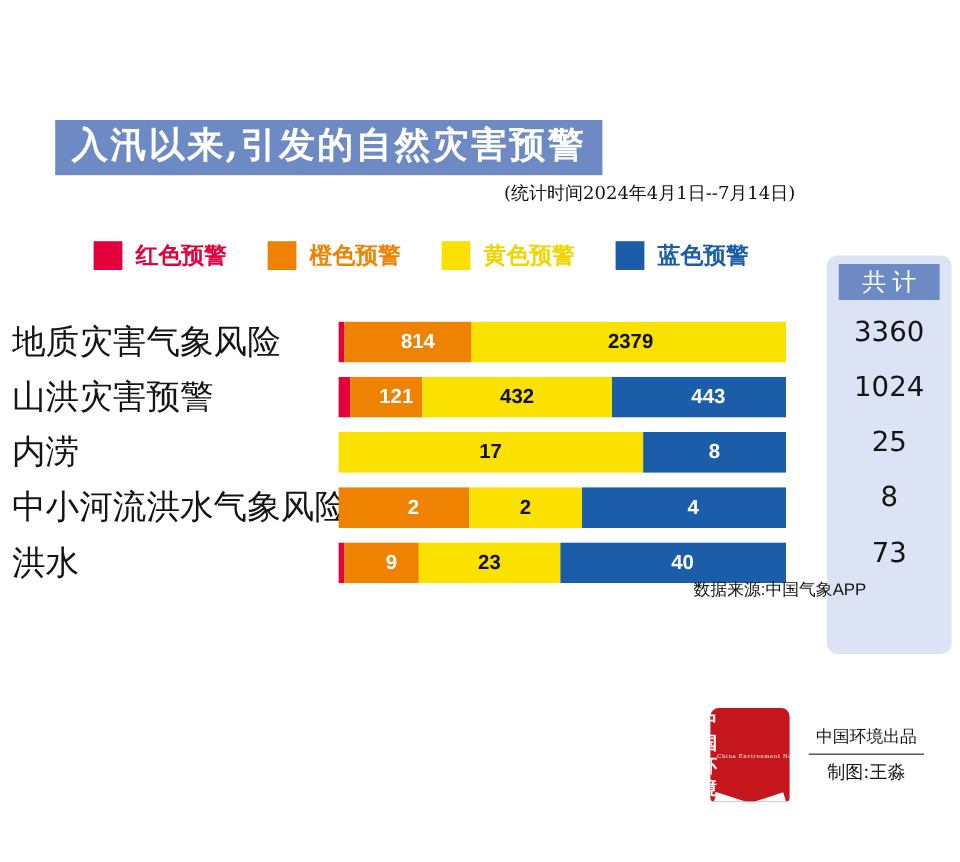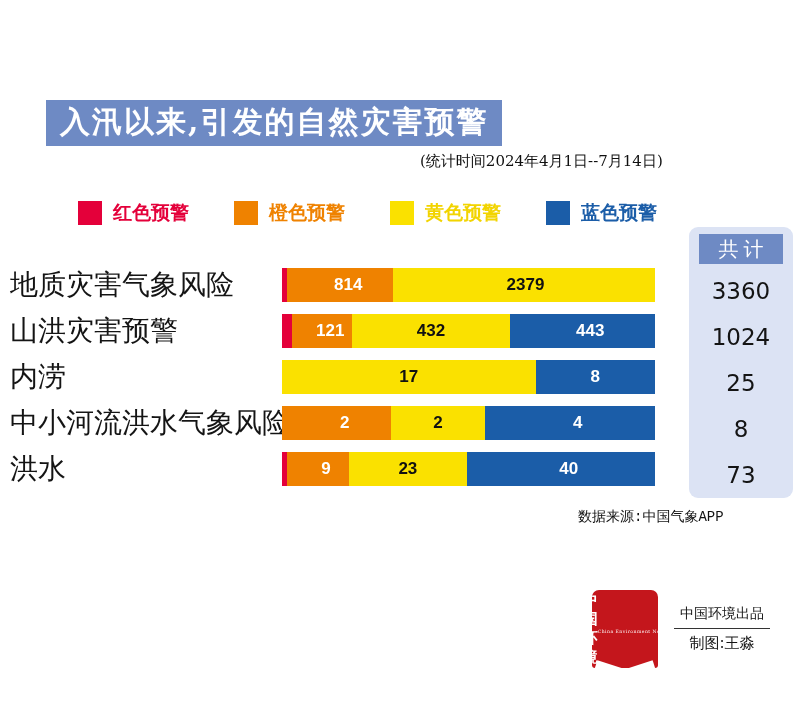--- a/index.html
+++ b/index.html
@@ -30,21 +30,21 @@
   }
   .subtitle{
     position:absolute;left:420px;top:152px;
     font-size:15px;color:#101010;white-space:nowrap;
     font-family:"DejaVu Serif","Liberation Serif",serif;
   }
 
   
   .legend{
     position:absolute;left:78px;top:200px;
-    display:flex;gap:11px;
+    display:flex;gap:0px;
   }
   .legend-item{display:flex;align-items:center;margin-right:34px;}
   .legend-swatch{
     width:24px;height:24px;display:inline-block;margin-right:11px;
     flex:0 0 auto;
   }
   .legend-label{
     font-size:19px;font-weight:bold;white-space:nowrap;
     font-family:"DejaVu Sans","Liberation Sans",sans-serif;
   }
@@ -70,46 +70,45 @@
     overflow:hidden;white-space:nowrap;
   }
   .seg.red{background:#e4003a;color:#ffffff;}
   .seg.orange{background:#ef8200;color:#ffffff;padding-left:16px;}
   .seg.yellow{background:#fae100;color:#111111;}
   .seg.blue{background:#1b5da8;color:#ffffff;}
 
   
   .totals{
     position:absolute;left:689px;top:213px;
-    width:104px;height:271px;
+    width:104px;height:332px;
     background:#dce3f4;
     border-radius:9px;
     box-sizing:border-box;
     padding-top:7px;
-    margin-top:14px;
   }
   .totals-head{
     margin:0 auto;width:84px;height:30px;
     background:#6e8ac4;color:#ffffff;
     display:flex;align-items:center;justify-content:center;
     font-size:20px;letter-spacing:5px;text-indent:5px;
     font-family:"DejaVu Serif","Liberation Serif",serif;
   }
   .totals-list{margin-top:4px;}
   .total-cell{
     height:46px;display:flex;align-items:center;justify-content:center;
     font-size:23px;color:#141414;
     font-family:"DejaVu Sans","Liberation Sans",sans-serif;
   }
 
   
   .source{
-    position:absolute;left:578px;top:508px;
+    position:absolute;left:578px;top:483px;
     font-size:14px;color:#111111;white-space:nowrap;
-    font-family:Liberation Mono, monospace;
+    font-family:Liberation Sans, sans-serif;
   }
 
   
   .footer{position:absolute;left:592px;top:590px;display:flex;align-items:center;}
   .logo{
     width:66px;height:78px;position:relative;
     background:#c4161c;
     border-radius:7px 7px 3px 3px;
     overflow:hidden;
     display:flex;flex-direction:row;align-items:center;justify-content:center;

